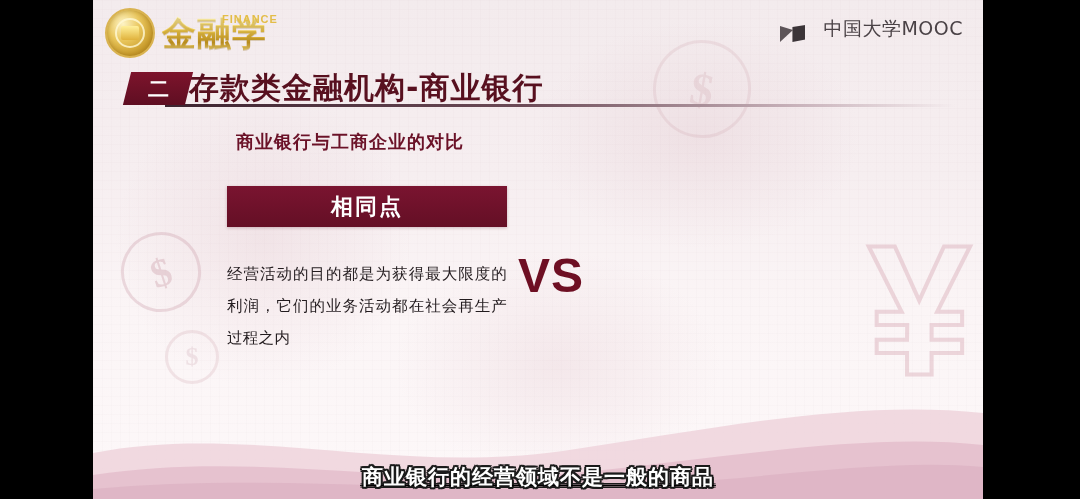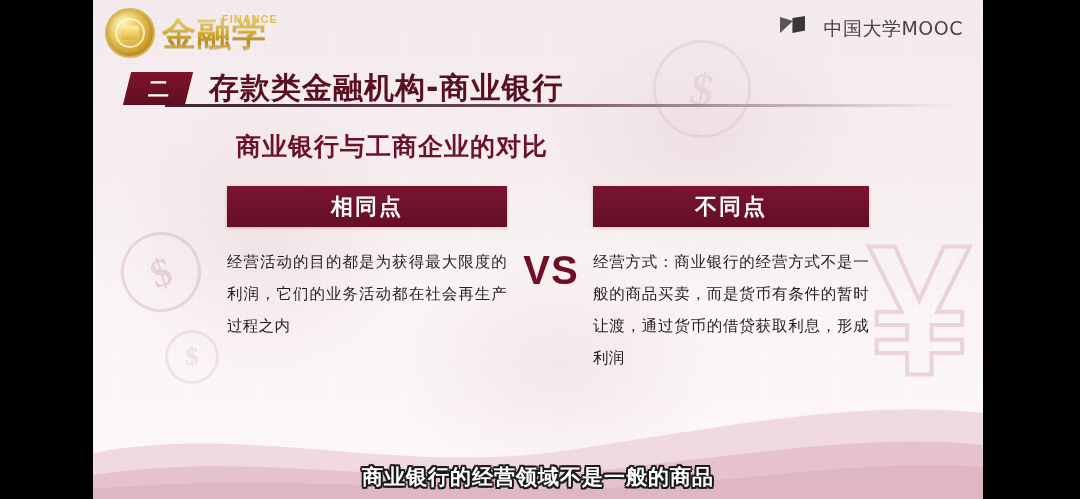--- a/index.html
+++ b/index.html
@@ -183,21 +183,21 @@
     letter-spacing: 1px;
     color: #e3bd48;
     font-family: "Liberation Sans", sans-serif;
   }
 
   .mooc-block {
     position: absolute;
     right: 20px;
     top: 16px;
     display: flex;
-    align-items: flex-start;
+    align-items: flex-end;
     gap: 18px;
     z-index: 10;
   }
   .mooc-icon {
     width: 25px;
     height: 17px;
     position: relative;
     flex: 0 0 auto;
   }
   .mooc-icon .pg-l {
@@ -240,21 +240,20 @@
     flex: 0 0 auto;
   }
   .title-badge span {
     transform: skewX(14deg);
     color: #ffffff;
     font-size: 21px;
     font-weight: bold;
     font-family: "DejaVu Sans", "Liberation Sans", sans-serif;
   }
   .title-text {
-    margin-left: 20px;
     font-size: 30px;
     font-weight: bold;
     color: #58101f;
     letter-spacing: 1px;
     white-space: nowrap;
     font-family: "DejaVu Sans", "Liberation Sans", sans-serif;
   }
   .title-rule {
     position: absolute;
     left: 72px;
@@ -263,21 +262,21 @@
     height: 3px;
     background: linear-gradient(90deg, #3d2430 0%, #6b4a56 45%, #c9b3bb 80%, rgba(201,179,187,0) 100%);
     z-index: 9;
   }
 
   
   .subtitle {
     position: absolute;
     left: 143px;
     top: 130px;
-    font-size: 25px;
+    font-size: 18px;
     font-weight: bold;
     color: #6b1228;
     letter-spacing: 1px;
     z-index: 10;
     font-family: "DejaVu Sans", "Liberation Sans", sans-serif;
   }
 
   
   .compare {
     position: absolute;
@@ -304,53 +303,54 @@
   }
   .col-head span {
     color: #ffffff;
     font-size: 22px;
     font-weight: bold;
     letter-spacing: 2px;
     font-family: "DejaVu Sans", "Liberation Sans", sans-serif;
   }
 
   .col-body {
-    margin-top: 20px;
+    margin-top: 32px;
     font-size: 15.5px;
     line-height: 2.06;
     color: #231c1f;
     letter-spacing: 0.3px;
     font-family: "DejaVu Sans", "Liberation Sans", sans-serif;
     text-align: justify;
   }
   .col-body p { margin: 0; }
   .col-body p + p { margin-top: 2px; }
 
   .vs {
     position: absolute;
     left: 418px;
     top: 62px;
     width: 80px;
     text-align: center;
-    font-size: 40px;
+    font-size: 48px;
     font-weight: bold;
     color: #6e0f23;
     letter-spacing: 1px;
     font-family: "Liberation Sans", sans-serif;
   }
 
   
   .caption {
     position: absolute;
     left: 0;
     width: 890px;
     bottom: 8px;
     text-align: center;
     z-index: 40;
     pointer-events: none;
+    text-decoration: underline;
   }
   .caption span {
     font-size: 21px;
     font-weight: bold;
     color: #ffffff;
     letter-spacing: 1px;
     font-family: "DejaVu Sans", "Liberation Sans", sans-serif;
     text-shadow:
       -1.6px -1.6px 0 #1a1a1a,  1.6px -1.6px 0 #1a1a1a,
       -1.6px  1.6px 0 #1a1a1a,  1.6px  1.6px 0 #1a1a1a,
@@ -422,25 +422,21 @@
           <span>相同点</span>
         </div>
         <div class="col-body">
           <p>经营活动的目的都是为获得最大限度的利润，它们的业务活动都在社会再生产过程之内</p>
         </div>
       </div>
 
       <div class="vs">VS</div>
 
       <div class="col col-right">
-        <div class="col-head">
-          <span>不同点</span>
-        </div>
         <div class="col-body">
-          <p>经营方式：商业银行的经营方式不是一般的商品买卖，而是货币有条件的暂时让渡，通过货币的借贷获取利息，形成利润</p>
         </div>
       </div>
 
     </div>
 
     <div class="caption">
       <span>商业银行的经营领域不是一般的商品</span>
     </div>
 
   </div>

